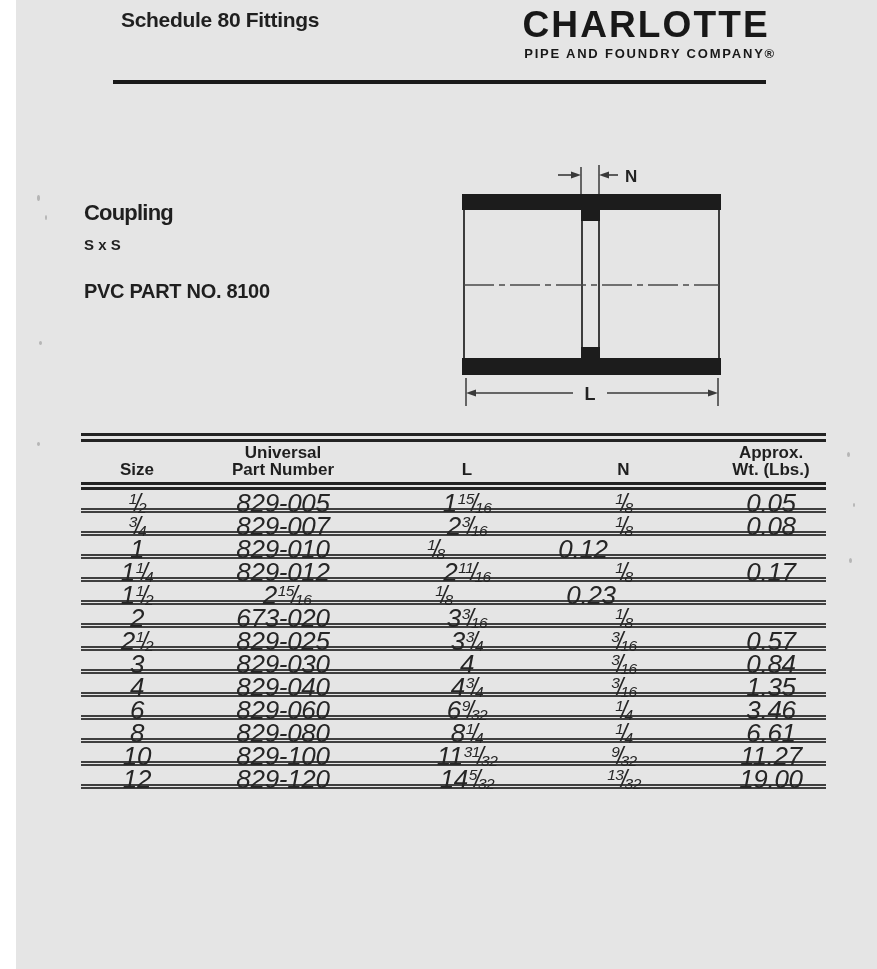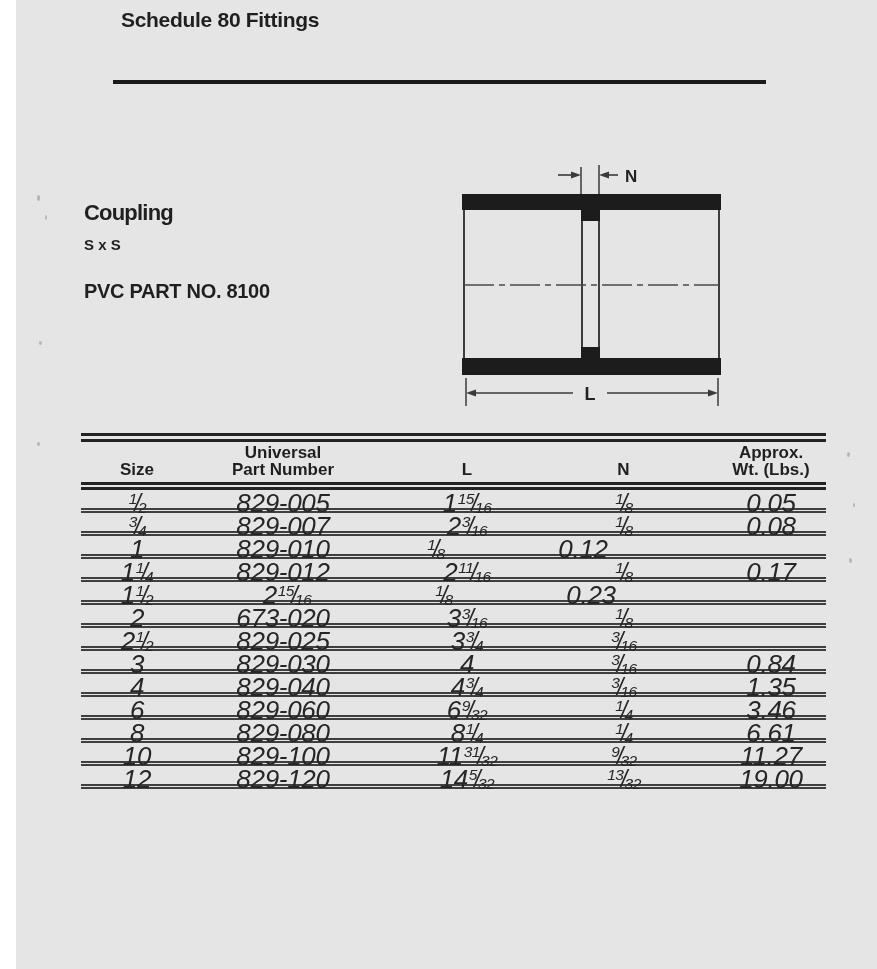--- a/index.html
+++ b/index.html
@@ -57,20 +57,24 @@
   .fd{font-size:15.5px;vertical-align:-0.5px;letter-spacing:-0.5px;}
   
   .speck{position:absolute;background:#7d7d7d;opacity:.45;border-radius:50%;}
 </style>
 </head>
 <body>
 
 <div class="page">
 
   <div class="section-title">Schedule 80 Fittings</div>
+  <div class="brand">
+    <div class="brand-name">CHARLOTTE</div>
+    <div class="brand-tagline">PIPE AND FOUNDRY COMPANY®</div>
+  </div>
   <div class="rule"></div>
 
   <div class="product-name">Coupling</div>
   <div class="product-config">S x S</div>
   <div class="part-no">PVC PART NO. 8100</div>
 
   <svg class="diagram" width="280" height="262" viewBox="0 0 280 262">
 
     <rect x="10" y="45" width="255" height="179" fill="none" stroke="#2b2b2b" stroke-width="1.8"></rect>
 
@@ -158,20 +162,21 @@
         <div class="td c0 frac">2</div>
         <div class="td c1">673-020</div>
         <div class="td c2 frac"><span class="fw">3</span><span class="fn">3</span><span class="fs">/</span><span class="fd">16</span></div>
         <div class="td c3 frac"><span class="fn">1</span><span class="fs">/</span><span class="fd">8</span></div>
       </div>
       <div class="tr">
         <div class="td c0 frac"><span class="fw">2</span><span class="fn">1</span><span class="fs">/</span><span class="fd">2</span></div>
         <div class="td c1">829-025</div>
         <div class="td c2 frac"><span class="fw">3</span><span class="fn">3</span><span class="fs">/</span><span class="fd">4</span></div>
         <div class="td c3 frac"><span class="fn">3</span><span class="fs">/</span><span class="fd">16</span></div>
+        <div class="td c4">0.57</div>
       </div>
       <div class="tr">
         <div class="td c0 frac">3</div>
         <div class="td c1">829-030</div>
         <div class="td c2 frac">4</div>
         <div class="td c3 frac"><span class="fn">3</span><span class="fs">/</span><span class="fd">16</span></div>
         <div class="td c4">0.84</div>
       </div>
       <div class="tr">
         <div class="td c0 frac">4</div>

